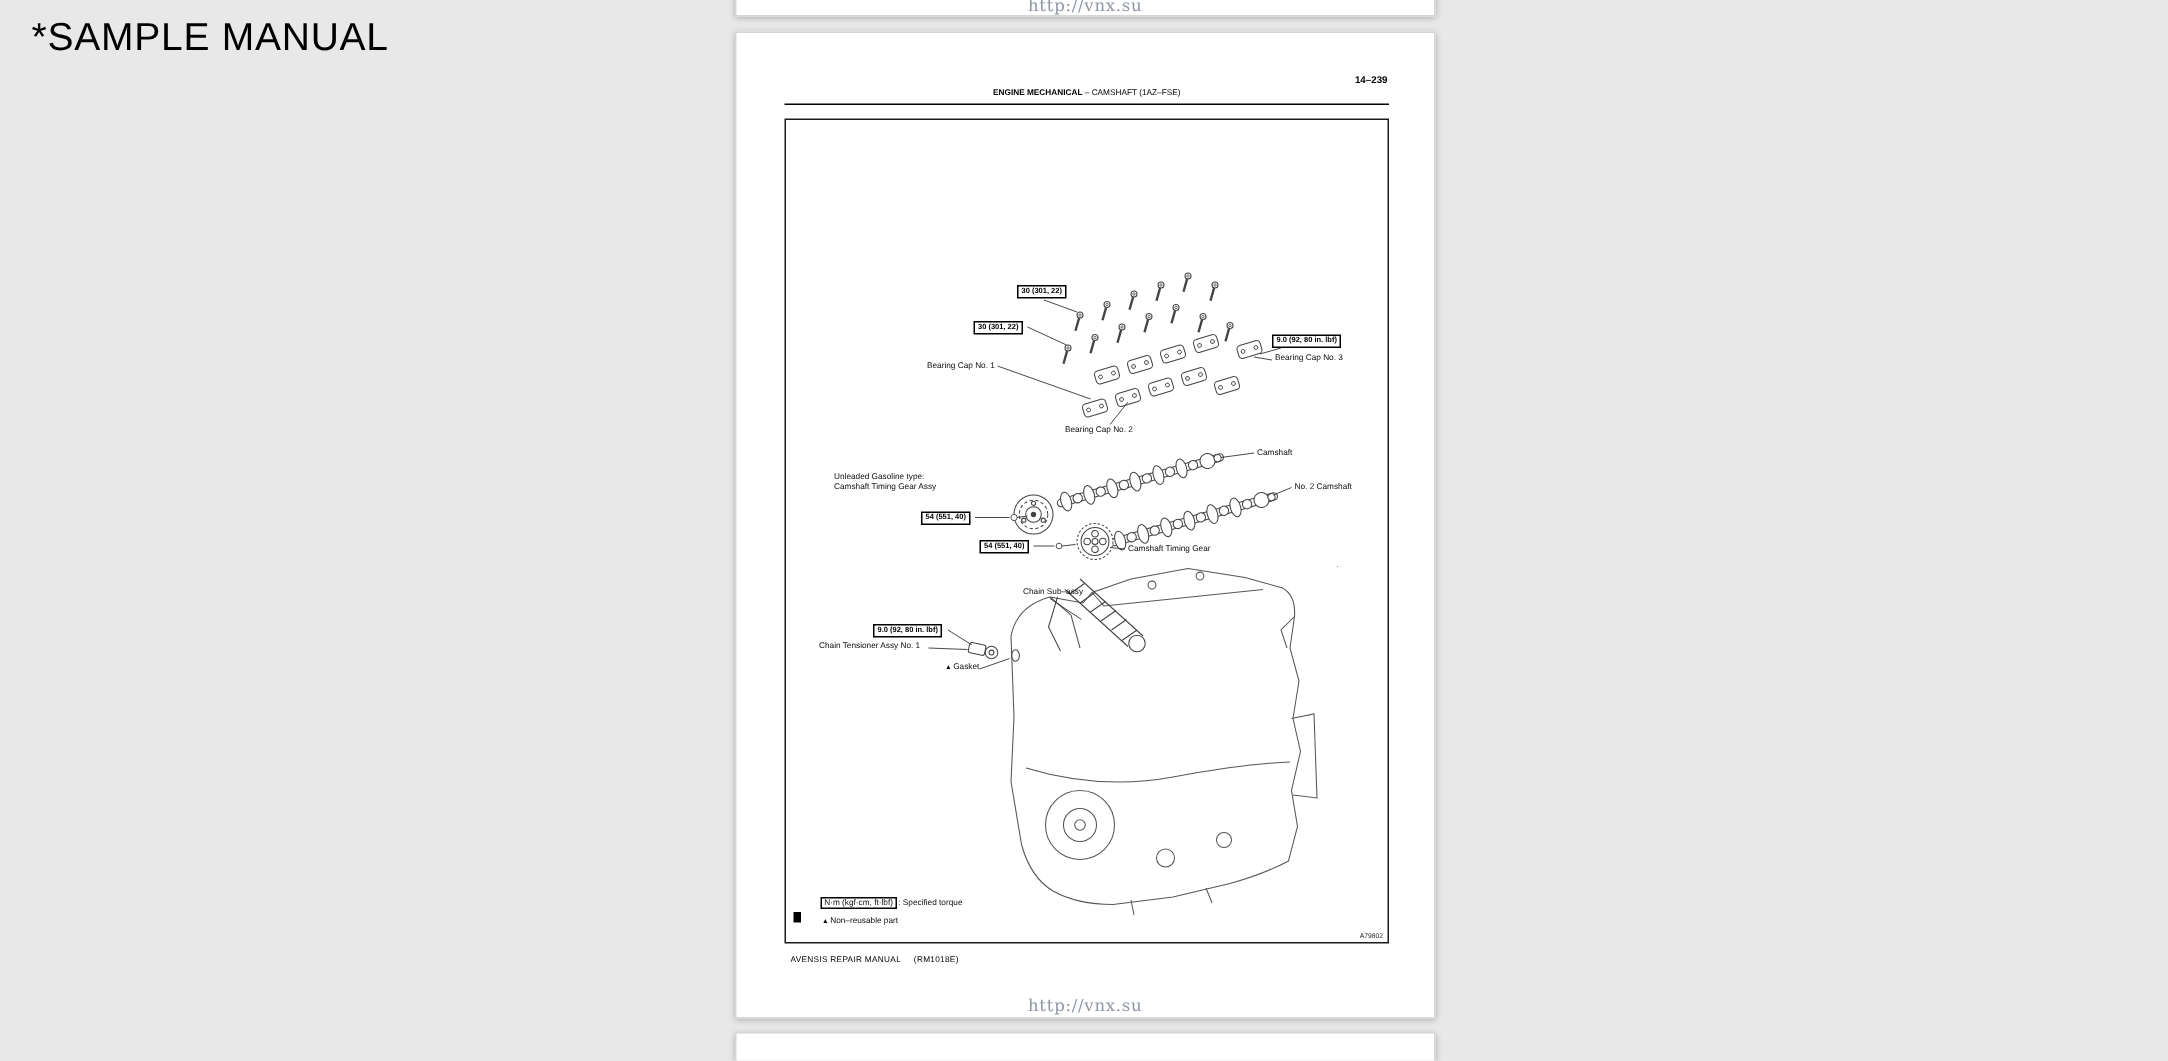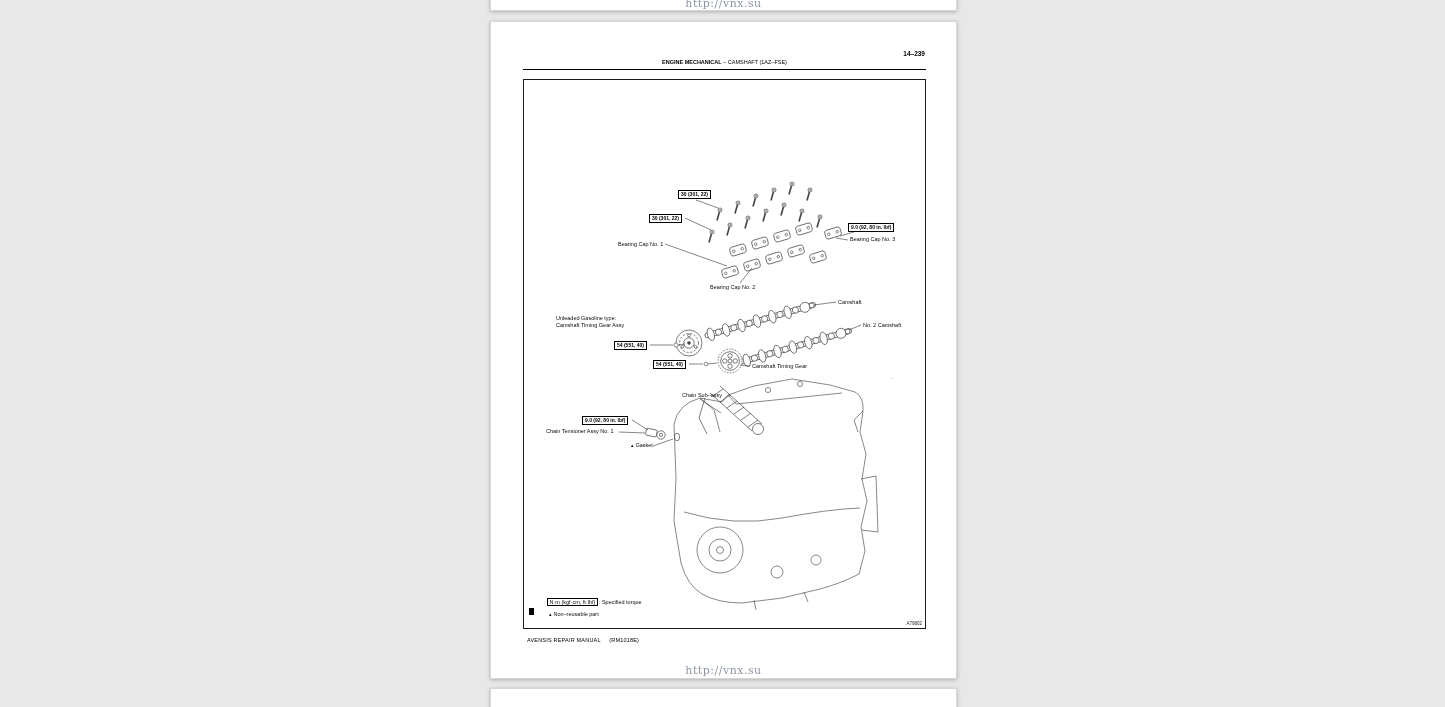--- a/index.html
+++ b/index.html
@@ -81,20 +81,21 @@
     position:absolute; top:615px; left:36px;
     font-size:5.5px; letter-spacing:0.2px; color:#000;
   }
   .footer .code { margin-left:7px; }
 </style>
 </head>
 <body>
 
 <div class="stage">
 
+  <div class="sample-title">*SAMPLE MANUAL</div>
 
   <div class="sheet top"></div>
   <div class="watermark wm-top">http://vnx.su</div>
 
   <div class="sheet main">
 
     <div class="page-number">14–239</div>
 
     <div class="hdr">
       <span class="sec">ENGINE MECHANICAL</span>

